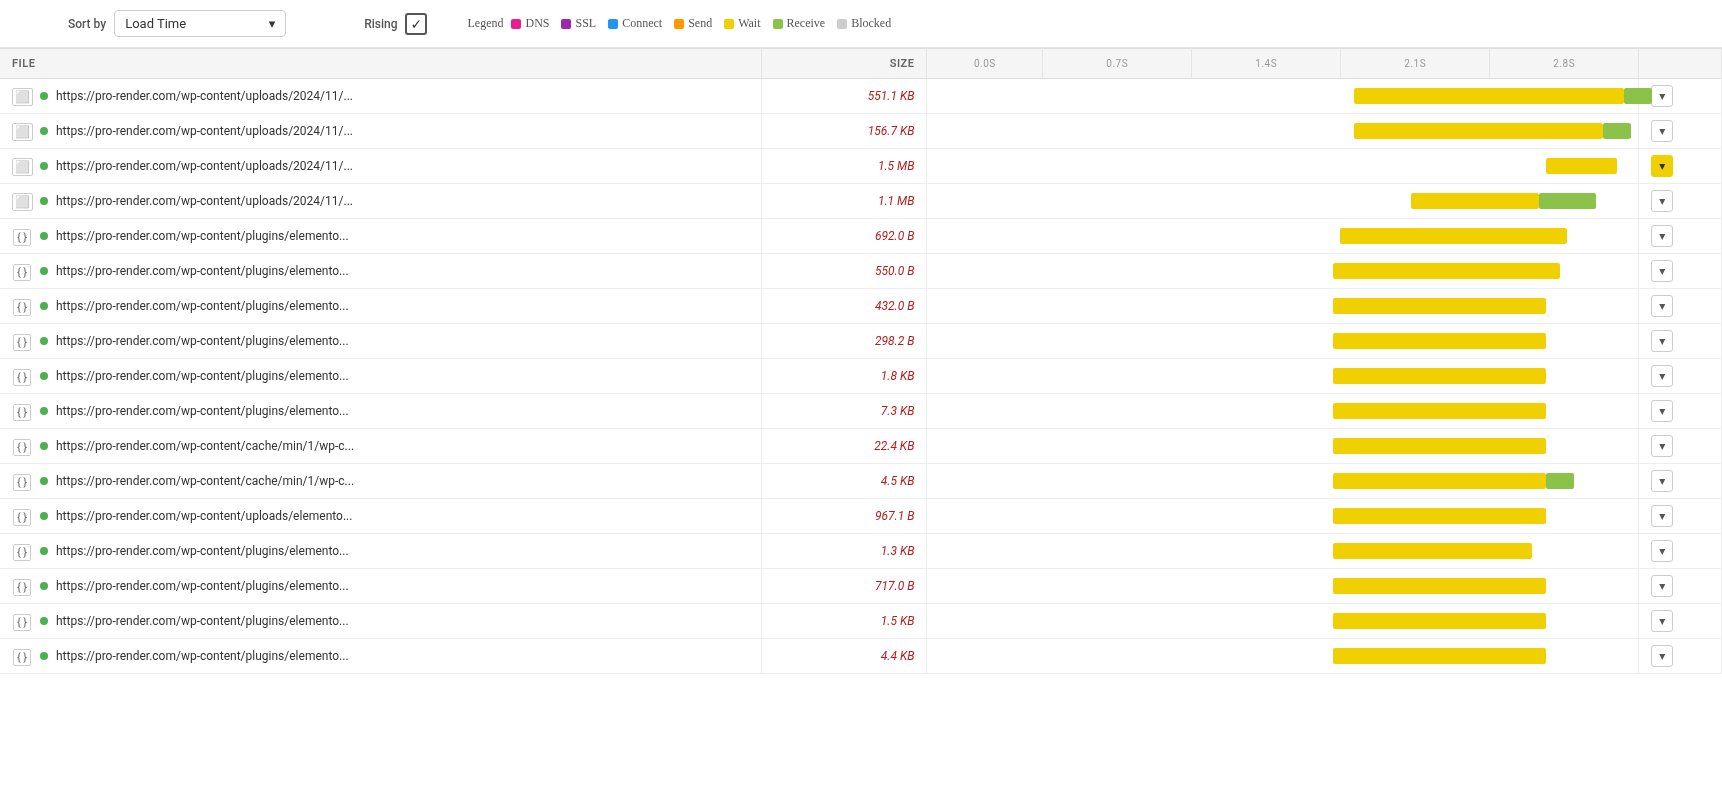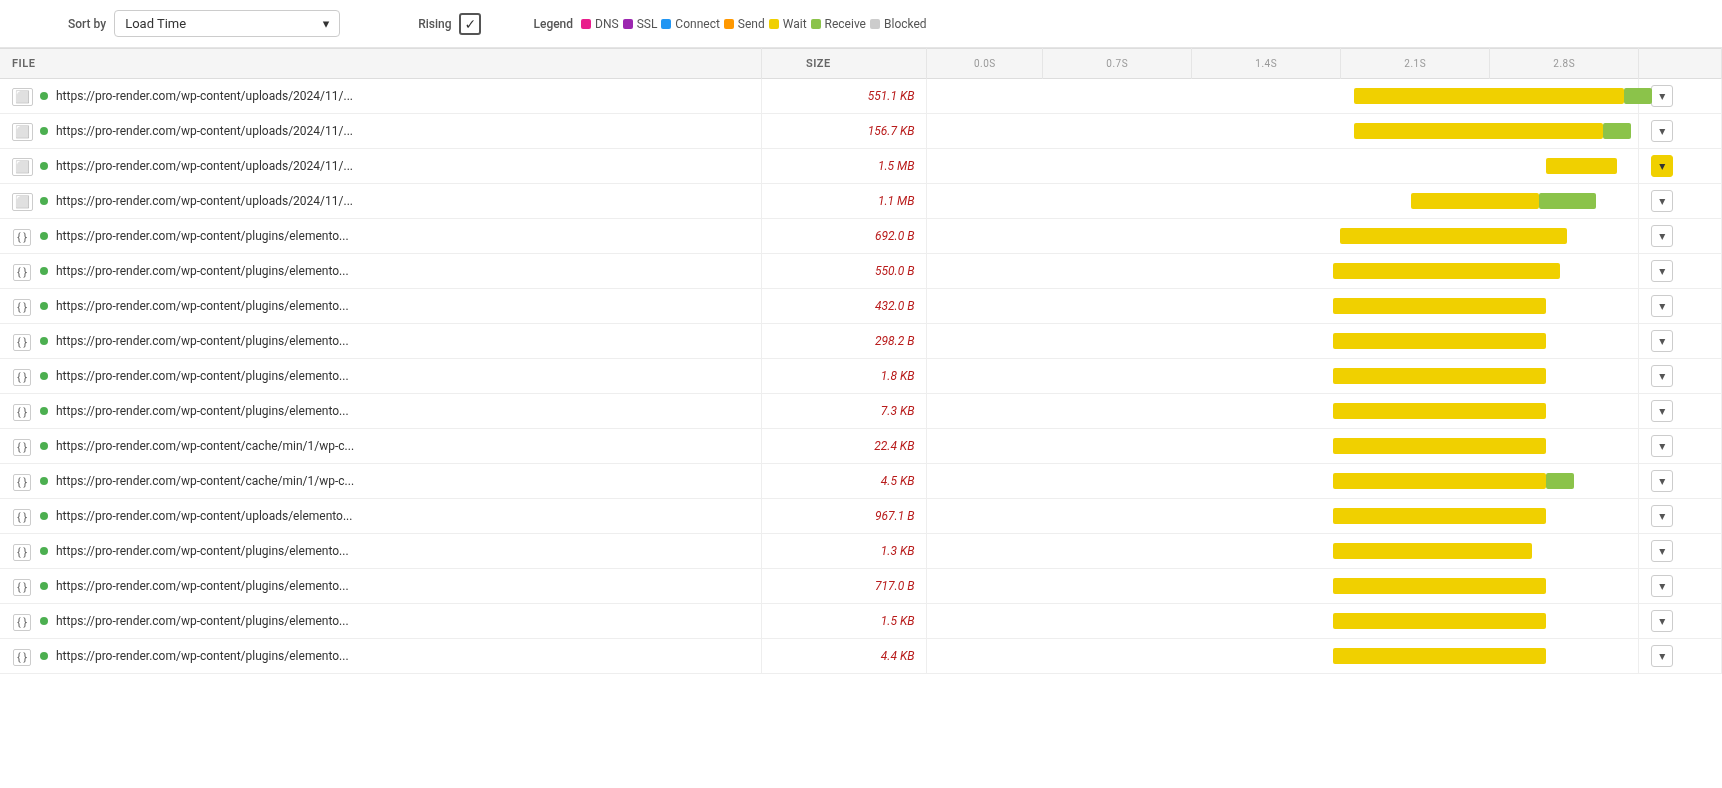--- a/index.html
+++ b/index.html
@@ -26,21 +26,21 @@
       font-size: 12px;
       color: #555;
       font-weight: 500;
     }
     .sort-select {
       display: flex;
       align-items: center;
       border: 1px solid #ccc;
       border-radius: 4px;
       padding: 5px 10px;
-      width: 226px;
+      width: 172px;
       cursor: pointer;
       background: #fff;
       font-size: 13px;
       justify-content: space-between;
     }
     .sort-select span { color: #333; }
     .check-icon {
       width: 22px;
       height: 22px;
       border: 2px solid #555;
@@ -61,21 +61,21 @@
       gap: 6px;
     }
     .filter-box input {
       border: none;
       outline: none;
       flex: 1;
       font-size: 13px;
     }
     .search-icon { color: #999; font-size: 13px; }
     .clear-icon { color: #999; font-size: 13px; cursor: pointer; }
-    .legend-group { margin-left: 22px; }
+    .legend-group { margin-left: 10px; font-family: Liberation Serif, serif; }
     .legend-item {
       display: flex;
       align-items: center;
       gap: 4px;
       font-size: 12px;
       color: #555;
     }
     .legend-dot {
       width: 10px;
       height: 10px;
@@ -205,21 +205,21 @@
     </div>
   </div>
   <div class="rising-group">
     <span class="label">Rising</span>
     <div class="check-icon">
       <span>✓</span>
     </div>
   </div>
   <div class="legend-group">
     <span class="label">Legend</span>
-    <div id="legend-items-container" style="display:flex;gap:4px;align-items:center;">
+    <div id="legend-items-container" style="display:flex;gap:12px;align-items:center;">
         <div class="legend-item">
           <span class="legend-dot" style="background:#e91e8c;"></span>
           <span>DNS</span>
         </div>
         <div class="legend-item">
           <span class="legend-dot" style="background:#9c27b0;"></span>
           <span>SSL</span>
         </div>
         <div class="legend-item">
           <span class="legend-dot" style="background:#2196f3;"></span>
@@ -253,21 +253,21 @@
       <col class="col-0s">
       <col class="col-07s">
       <col class="col-14s">
       <col class="col-21s">
       <col class="col-28s">
       <col class="col-expand">
     </colgroup>
     <thead>
       <tr>
         <th>FILE</th>
-        <th style="text-align:left;padding-left:44px;">SIZE</th>
+        <th style="text-align:right;padding-left:44px;">SIZE</th>
         <th class="timeline-header">0.0s</th>
         <th class="timeline-header">0.7s</th>
         <th class="timeline-header">1.4s</th>
         <th class="timeline-header">2.1s</th>
         <th class="timeline-header">2.8s</th>
         <th></th>
       </tr>
     </thead>
     <tbody id="table-body">
     <tr>

